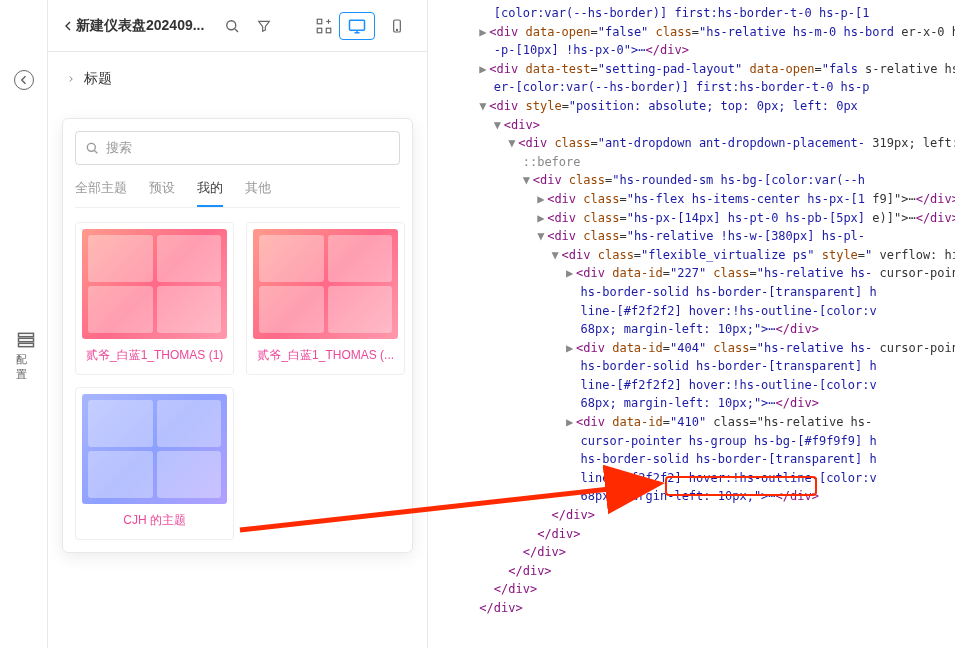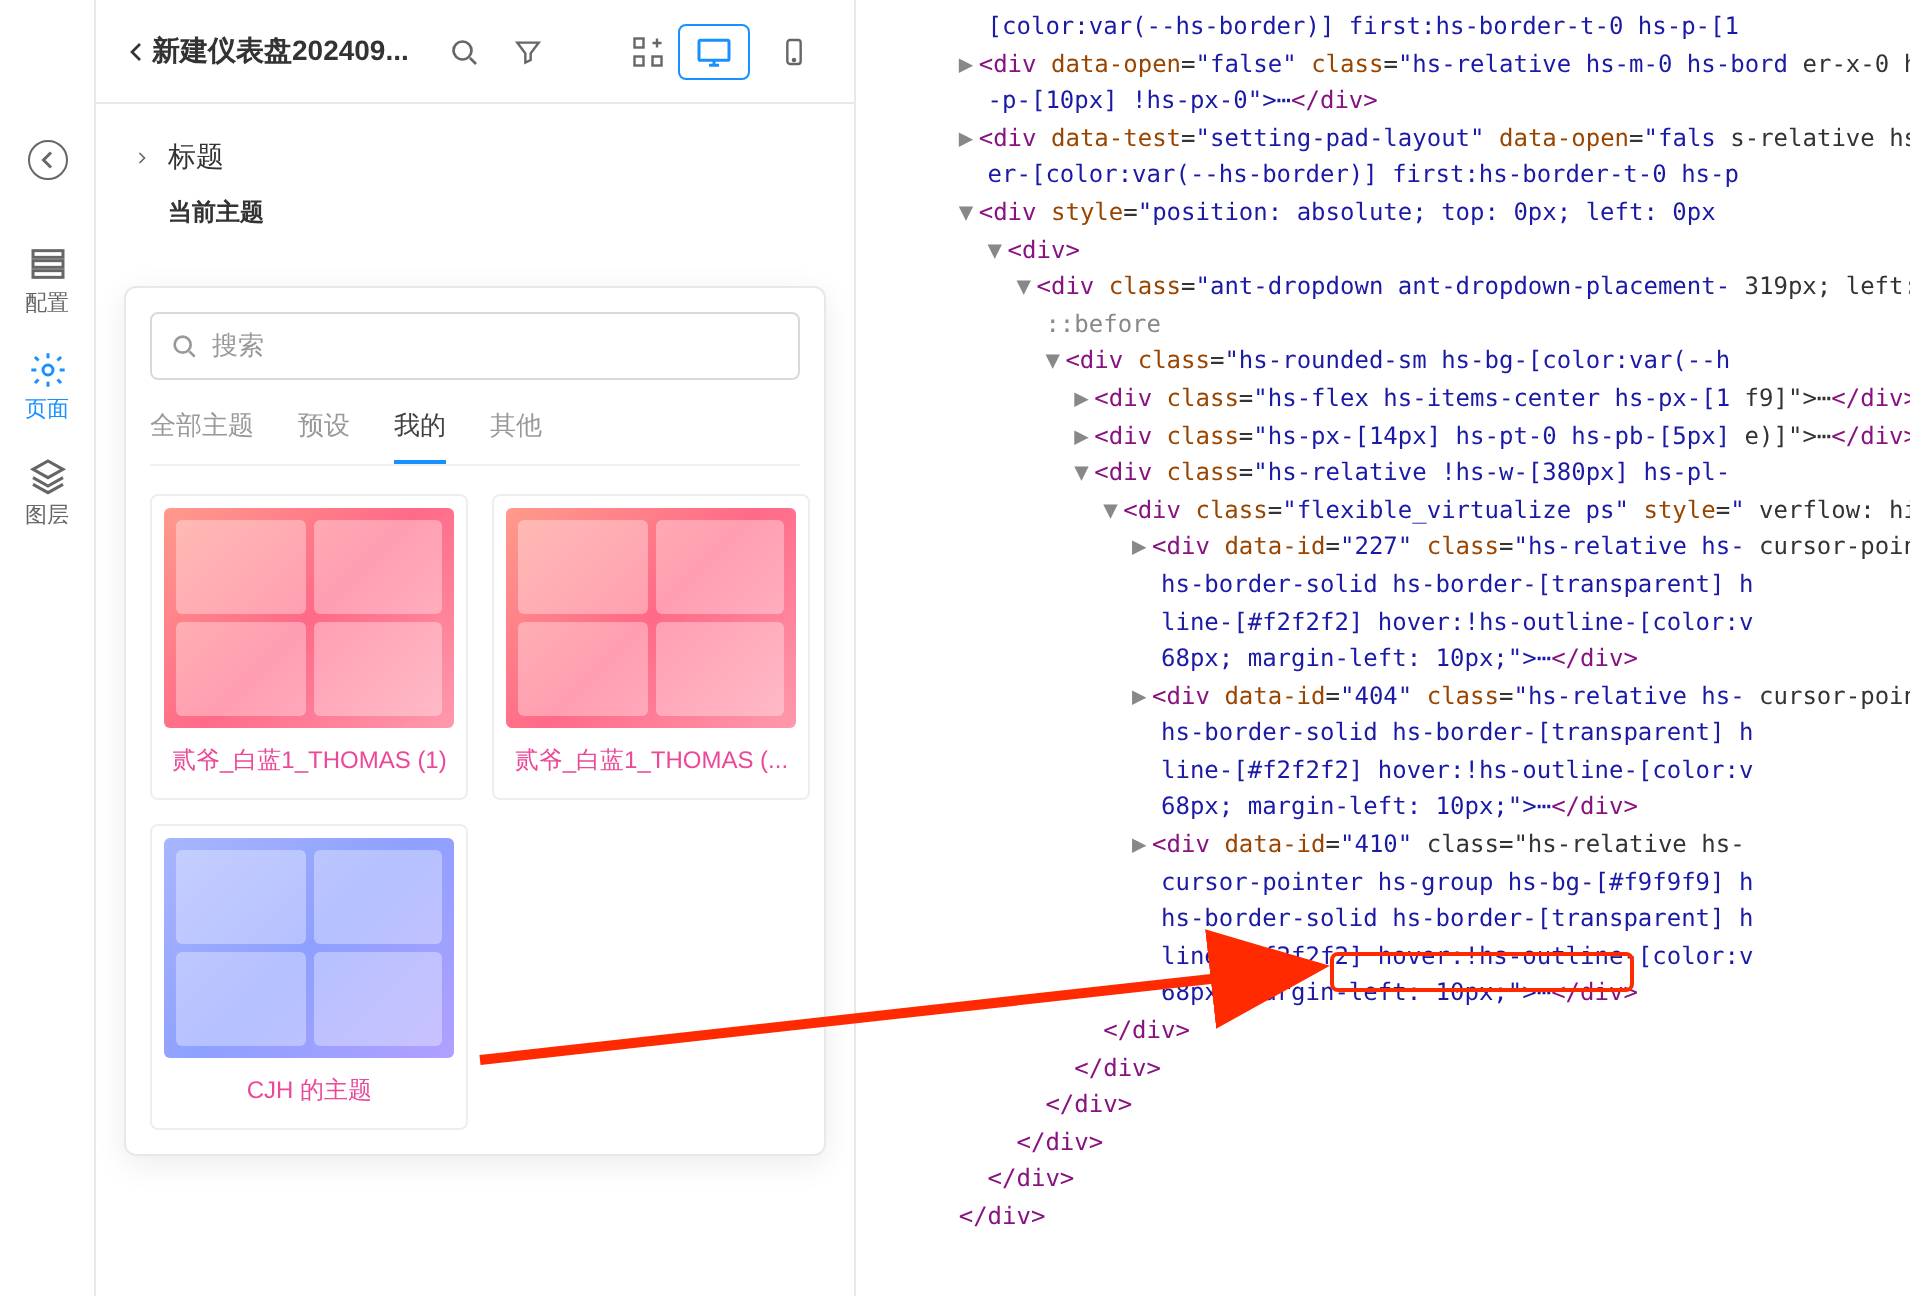--- a/index.html
+++ b/index.html
@@ -1,21 +1,21 @@
 <!DOCTYPE html>
 <html><head>
   <meta charset="utf-8">
   <style>
     * { margin: 0; padding: 0; box-sizing: border-box; }
     body { font-family: -apple-system, BlinkMacSystemFont, "Segoe UI", sans-serif; font-size: 13px; color: #333; background: #fff; width: 955px; height: 648px; overflow: hidden; position: relative; }
     
     .container { display: flex; height: 100%; }
     
     
-    .left-rail { width: 48px; background: #fff; border-right: 1px solid #e8e8e8; display: flex; flex-direction: column; align-items: center; padding-top: 64px; gap: 16px; }
+    .left-rail { width: 48px; background: #fff; border-right: 1px solid #e8e8e8; display: flex; flex-direction: row; align-items: center; padding-top: 64px; gap: 16px; }
     .rail-item { width: 40px; display: flex; flex-direction: column; align-items: center; gap: 2px; cursor: pointer; color: #666; }
     .rail-item.active { color: #1890ff; }
     .rail-icon { width: 20px; height: 20px; }
     .rail-label { font-size: 11px; }
     .rail-back { position: absolute; top: 70px; left: 14px; width: 20px; height: 20px; border: 1.5px solid #666; border-radius: 50%; display: flex; align-items: center; justify-content: center; }
     
     
     .left-panel { width: 380px; border-right: 1px solid #e8e8e8; display: flex; flex-direction: column; background: #fff; }
     
     
@@ -148,21 +148,20 @@
     </div>
 
     <div class="sections">
       <div class="section-header">
         <svg class="chev" viewBox="0 0 24 24" fill="none" stroke="#666" stroke-width="2">
             <path d="M9 6l6 6-6 6"></path>
           </svg>
         <span>标题</span>
       </div>
       <div class="section-body">
-        <div class="field-label">当前主题</div>
       </div>
 
       <div class="dropdown">
         <div class="search-box">
           <svg width="16" height="16" viewBox="0 0 24 24" fill="none" stroke="currentColor" stroke-width="2">
               <circle cx="11" cy="11" r="6"></circle>
               <path d="M20 20l-4-4"></path>
             </svg>
           <span>搜索</span>
         </div>

